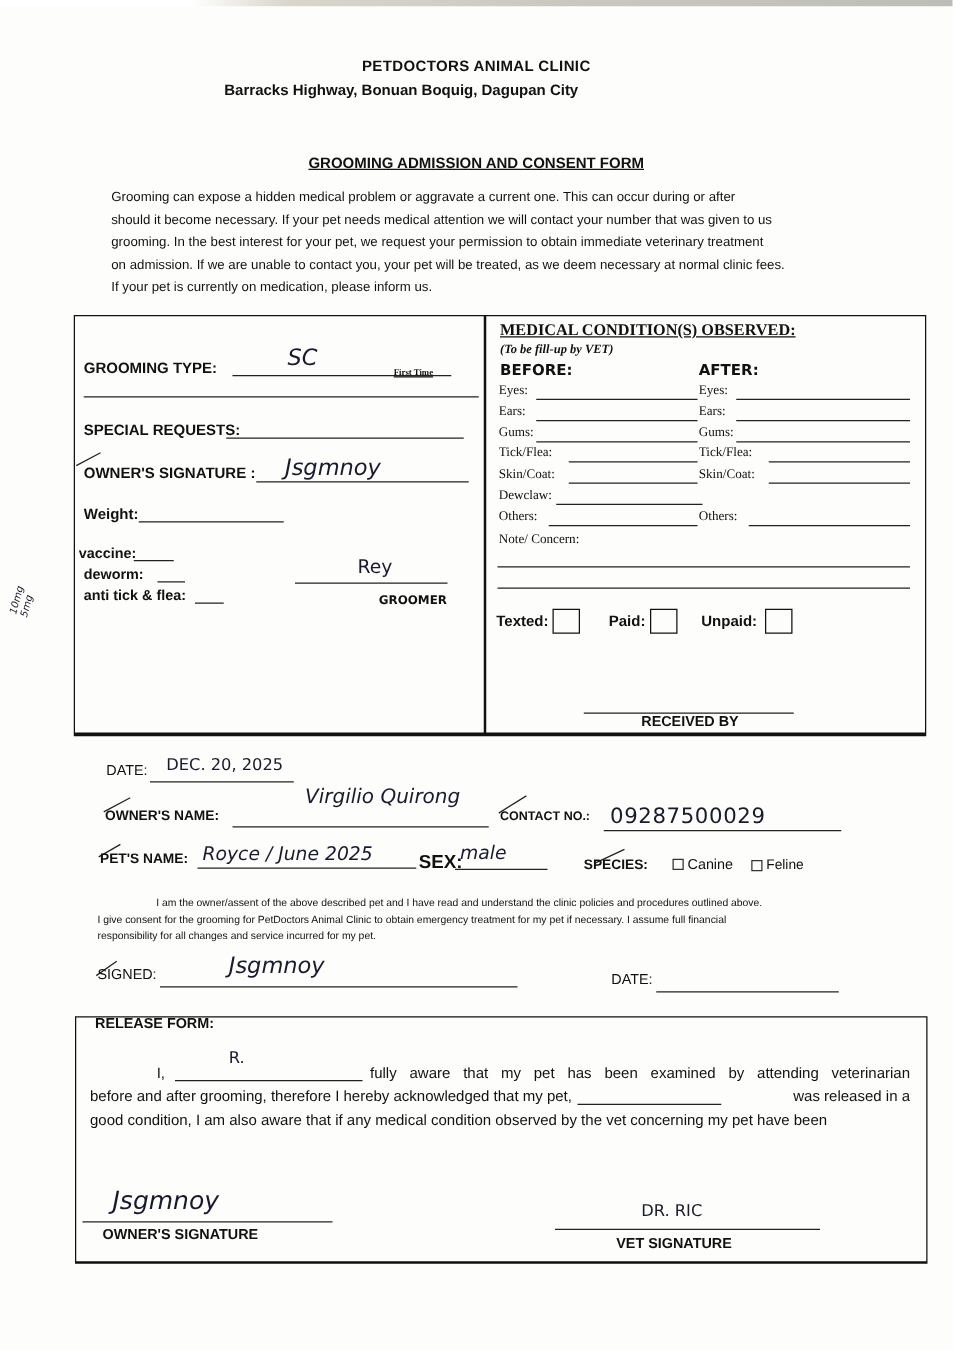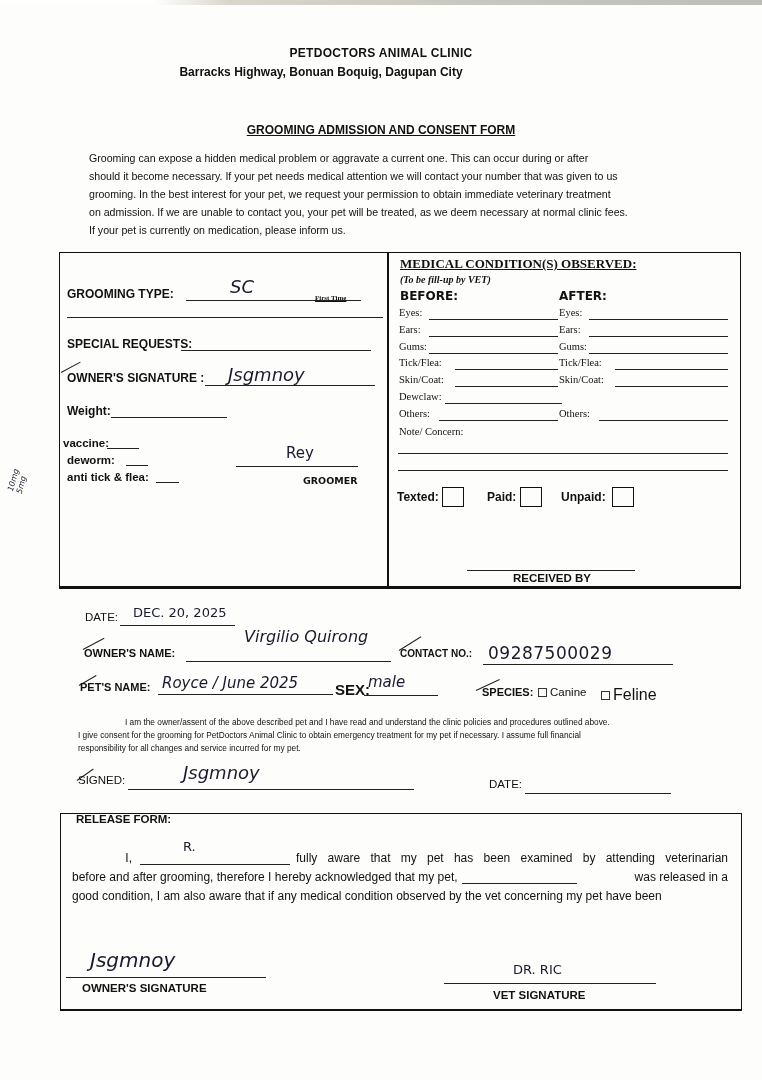--- a/index.html
+++ b/index.html
@@ -152,23 +152,23 @@
 
 <div class="strike" style="left:79px;top:685px;width:20px;transform:rotate(-30deg);"></div>
 <div class="abs lbl" style="left:80px;top:681px;font-size:11px;">PET'S NAME:</div>
 <div class="line" style="left:158px;top:694px;width:175px;"></div>
 <div class="hand" style="left:162px;top:674px;font-size:15px;">Royce / June 2025</div>
 <div class="abs lbl" style="left:335px;top:681px;font-size:15px;">SEX:</div>
 <div class="line" style="left:364px;top:695px;width:74px;"></div>
 <div class="hand" style="left:368px;top:673px;font-size:15px;">male</div>
 
 <div class="strike" style="left:476px;top:690px;width:26px;transform:rotate(-25deg);"></div>
-<div class="abs lbl" style="left:482px;top:686px;font-size:11px;">SPECIES:</div>
+<div class="abs lbl" style="left:467px;top:686px;font-size:11px;">SPECIES:</div>
 <div class="abs" style="left:538px;top:686px;font-size:11.5px;"><span class="sm-chk"></span><span>Canine</span></div>
-<div class="abs" style="left:601px;top:686px;font-size:16px;"><span class="sm-chk"></span><span>Feline</span></div>
+<div class="abs" style="left:601px;top:686px;font-size:11px;"><span class="sm-chk"></span><span>Feline</span></div>
 
 <div class="abs consent">
   <div style="padding-left:47px;">I am the owner/assent of the above described pet and I have read and understand the clinic policies and procedures outlined above.</div>
   <div>I give consent for the grooming for PetDoctors Animal Clinic to obtain emergency treatment for my pet if necessary. I assume full financial</div>
   <div>responsibility for all changes and service incurred for my pet.</div>
 </div>
 
 <div class="strike" style="left:77px;top:780px;width:20px;transform:rotate(-35deg);"></div>
 <div class="abs" style="left:78px;top:774px;font-size:11.5px;">SIGNED:</div>
 <div class="line" style="left:128px;top:789px;width:286px;"></div>

